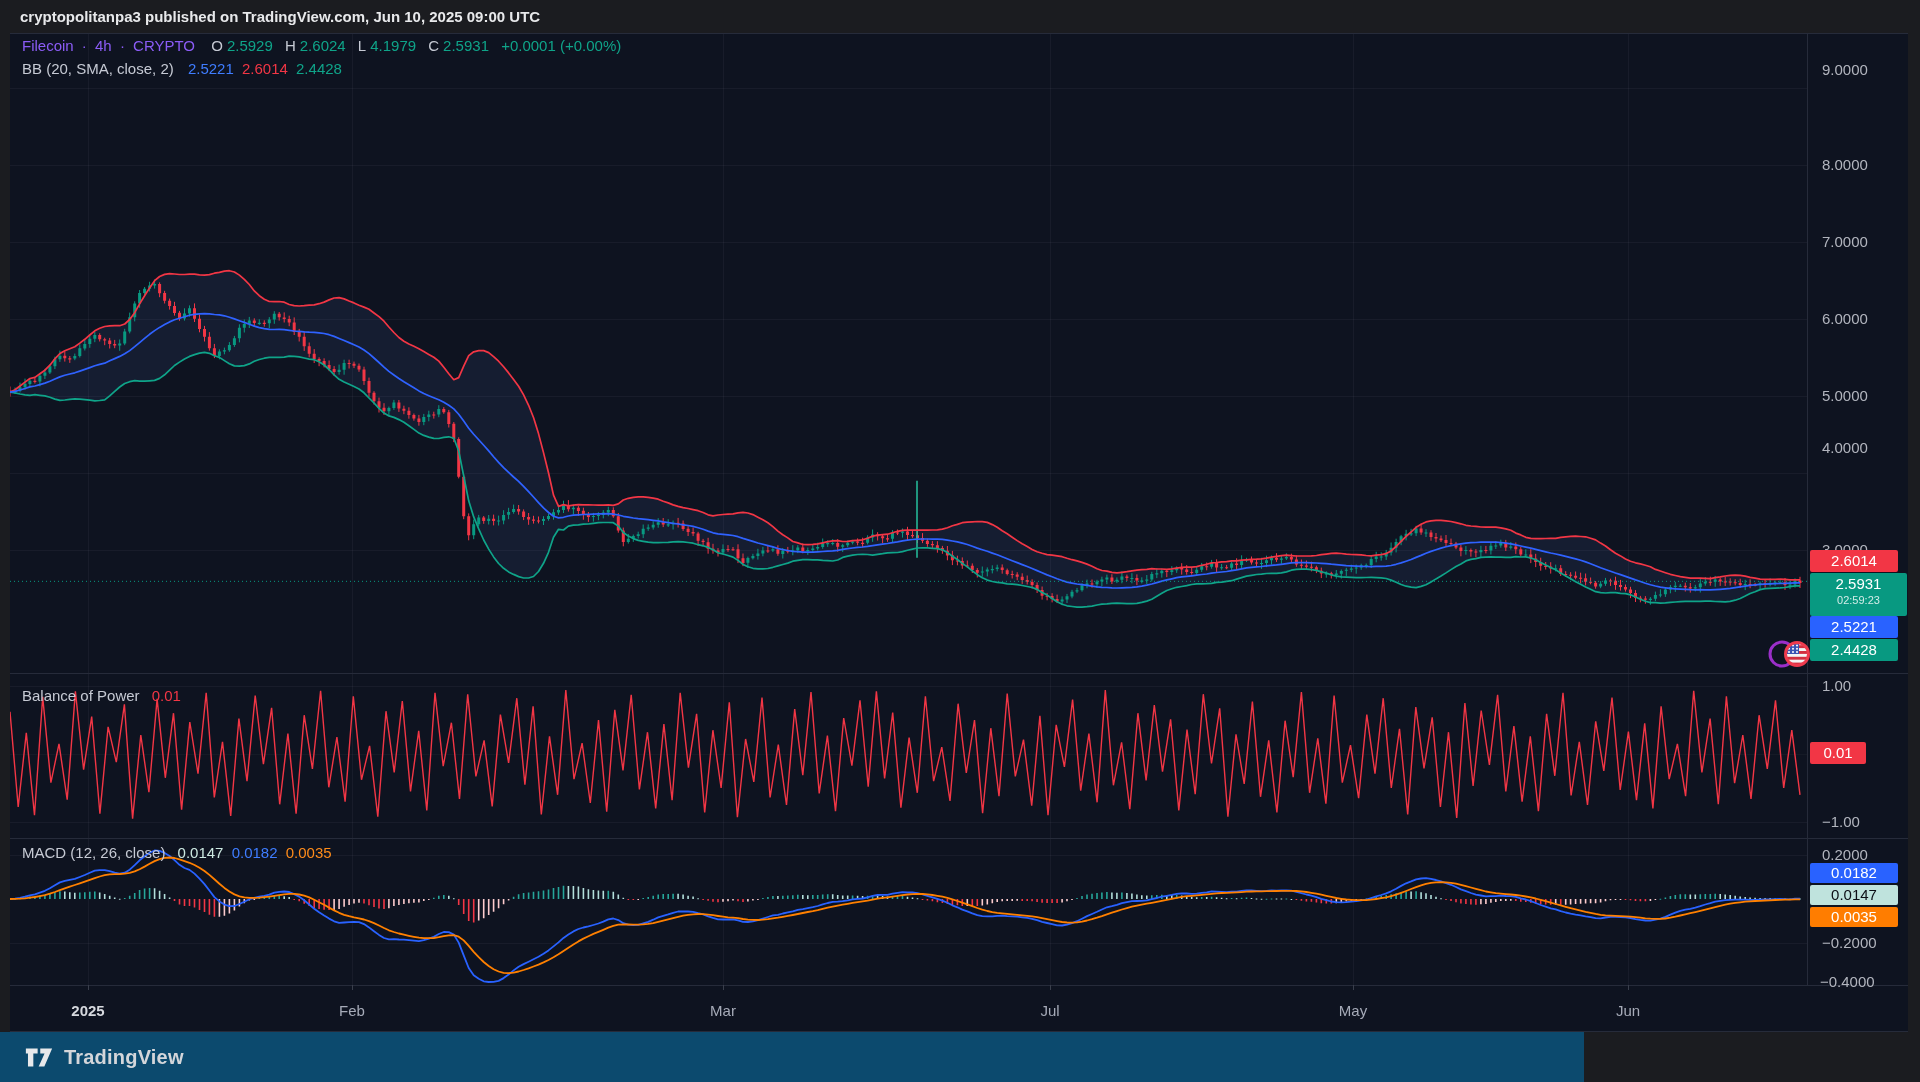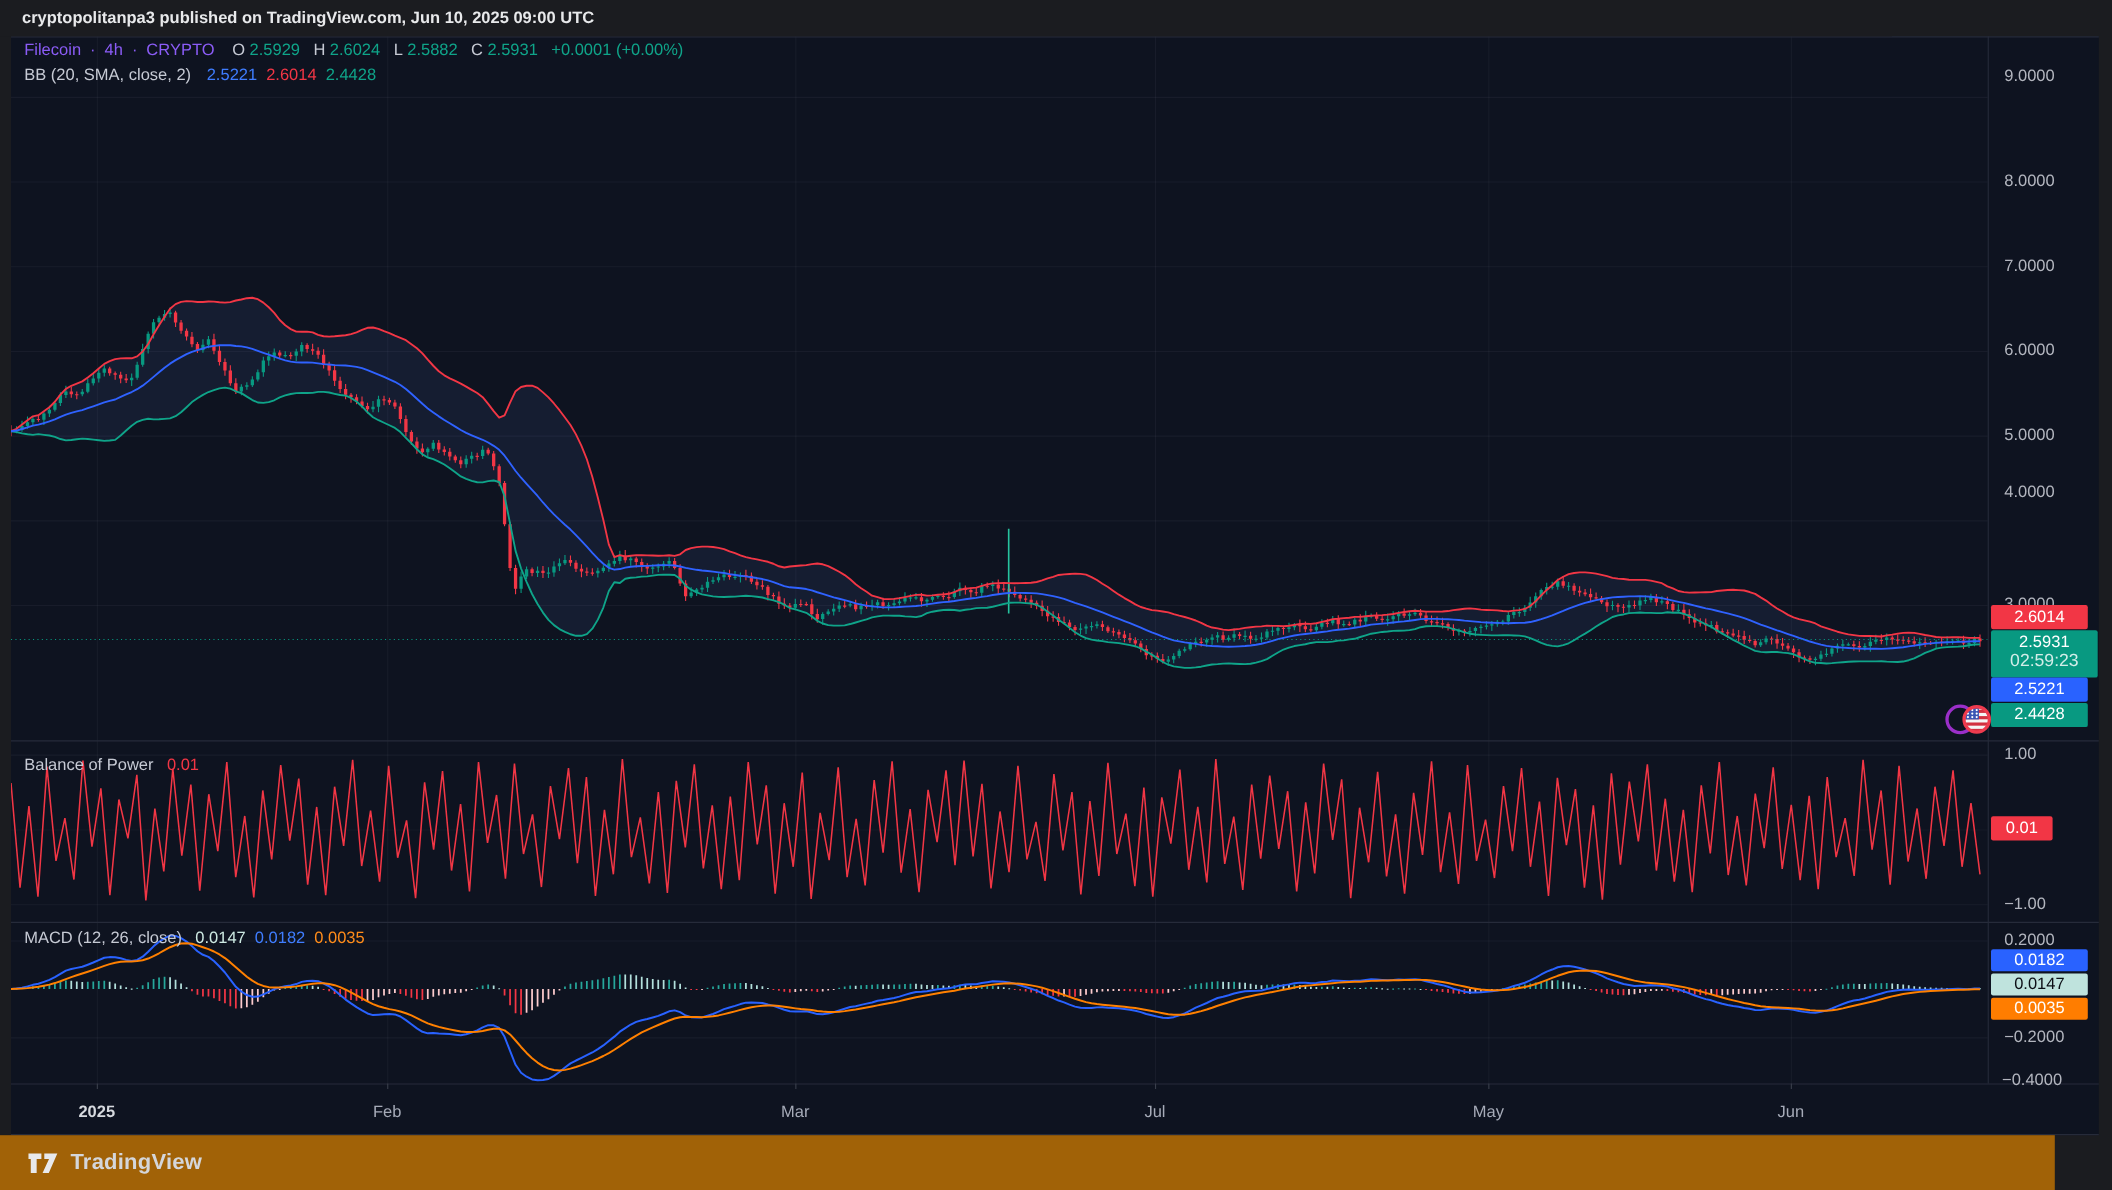--- a/index.html
+++ b/index.html
@@ -11,24 +11,24 @@
   .axis-label{position:absolute;left:1822px;width:84px;height:20px;line-height:20px;font-size:15px;color:#b2b5be;z-index:1;white-space:nowrap;}
   .month-label{position:absolute;top:1000px;width:70px;height:22px;line-height:22px;font-size:15px;color:#a6abb8;text-align:center;z-index:1;}
   .month-label.year{font-weight:700;color:#d6d9de;}
   .legend{position:absolute;left:22px;z-index:2;font-size:15px;white-space:nowrap;}
   .legend span{margin-right:4px;}
   .lg-title{color:#8b5cf6;font-weight:500;}
   .lg-dim{color:#c6cad4;}
   .tag{position:absolute;left:1810px;width:88px;height:22px;line-height:22px;border-radius:2px;color:#fff;
     font-size:15px;font-weight:500;text-align:center;z-index:3;}
   .tag.double{height:42px;line-height:20px;padding-top:1px;width:97px;}
-  .tag .sub{display:block;font-size:16px;font-weight:400;color:rgba(255,255,255,.82);line-height:17px;margin-top:-2px;}
+  .tag .sub{display:block;font-size:11px;font-weight:400;color:rgba(255,255,255,.82);line-height:17px;margin-top:-2px;}
   .tag.small{width:56px;}
   .tag.thin{height:20px;line-height:20px;}
-  .footer-bar{position:absolute;left:0;top:1032px;width:1868px;height:50px;background:#a16207;z-index:4;display:flex;align-items:center;}
+  .footer-bar{position:absolute;left:0;top:1032px;width:1584px;height:50px;background:#0c4a6e;z-index:4;display:flex;align-items:center;}
   .footer-brand{display:flex;align-items:center;margin-left:24px;}
   .footer-brand svg{display:block;}
   .footer-text{margin-left:10px;font-size:20px;font-weight:600;color:#d4d6da;letter-spacing:.2px;}
   .event-icon{position:absolute;left:1768px;top:638px;z-index:2;}
 </style>
 </head>
 <body>
 <div id="app">
 
   <svg id="cv" width="1920" height="1082">
@@ -108,21 +108,21 @@
   </div>
 
   <div class="legend" style="top:37px;">
     <span class="lg-title">Filecoin</span>
     <span class="lg-title">·</span>
     <span class="lg-title">4h</span>
     <span class="lg-title">·</span>
     <span class="lg-title" style="margin-right:12px;">CRYPTO</span>
     <span><span class="lg-dim">O</span><span style="color: rgb(15, 164, 137);">2.5929</span></span>
     <span><span class="lg-dim">H</span><span style="color: rgb(15, 164, 137);">2.6024</span></span>
-    <span><span class="lg-dim">L</span><span style="color: rgb(15, 164, 137);">2.5882</span></span>
+    <span><span class="lg-dim">L</span><span style="color: rgb(15, 164, 137);">4.1979</span></span>
     <span><span class="lg-dim">C</span><span style="color: rgb(15, 164, 137);">2.5931</span></span>
     <span style="color: rgb(15, 164, 137);">+0.0001 (+0.00%)</span>
   </div>
   <div class="legend" style="top:60px;">
     <span class="lg-dim" style="margin-right:10px;">BB (20, SMA, close, 2)</span>
     <span style="color: rgb(63, 125, 255);">2.5221</span>
     <span style="color: rgb(242, 54, 69);">2.6014</span>
     <span style="color: rgb(15, 164, 137);">2.4428</span>
   </div>
 

